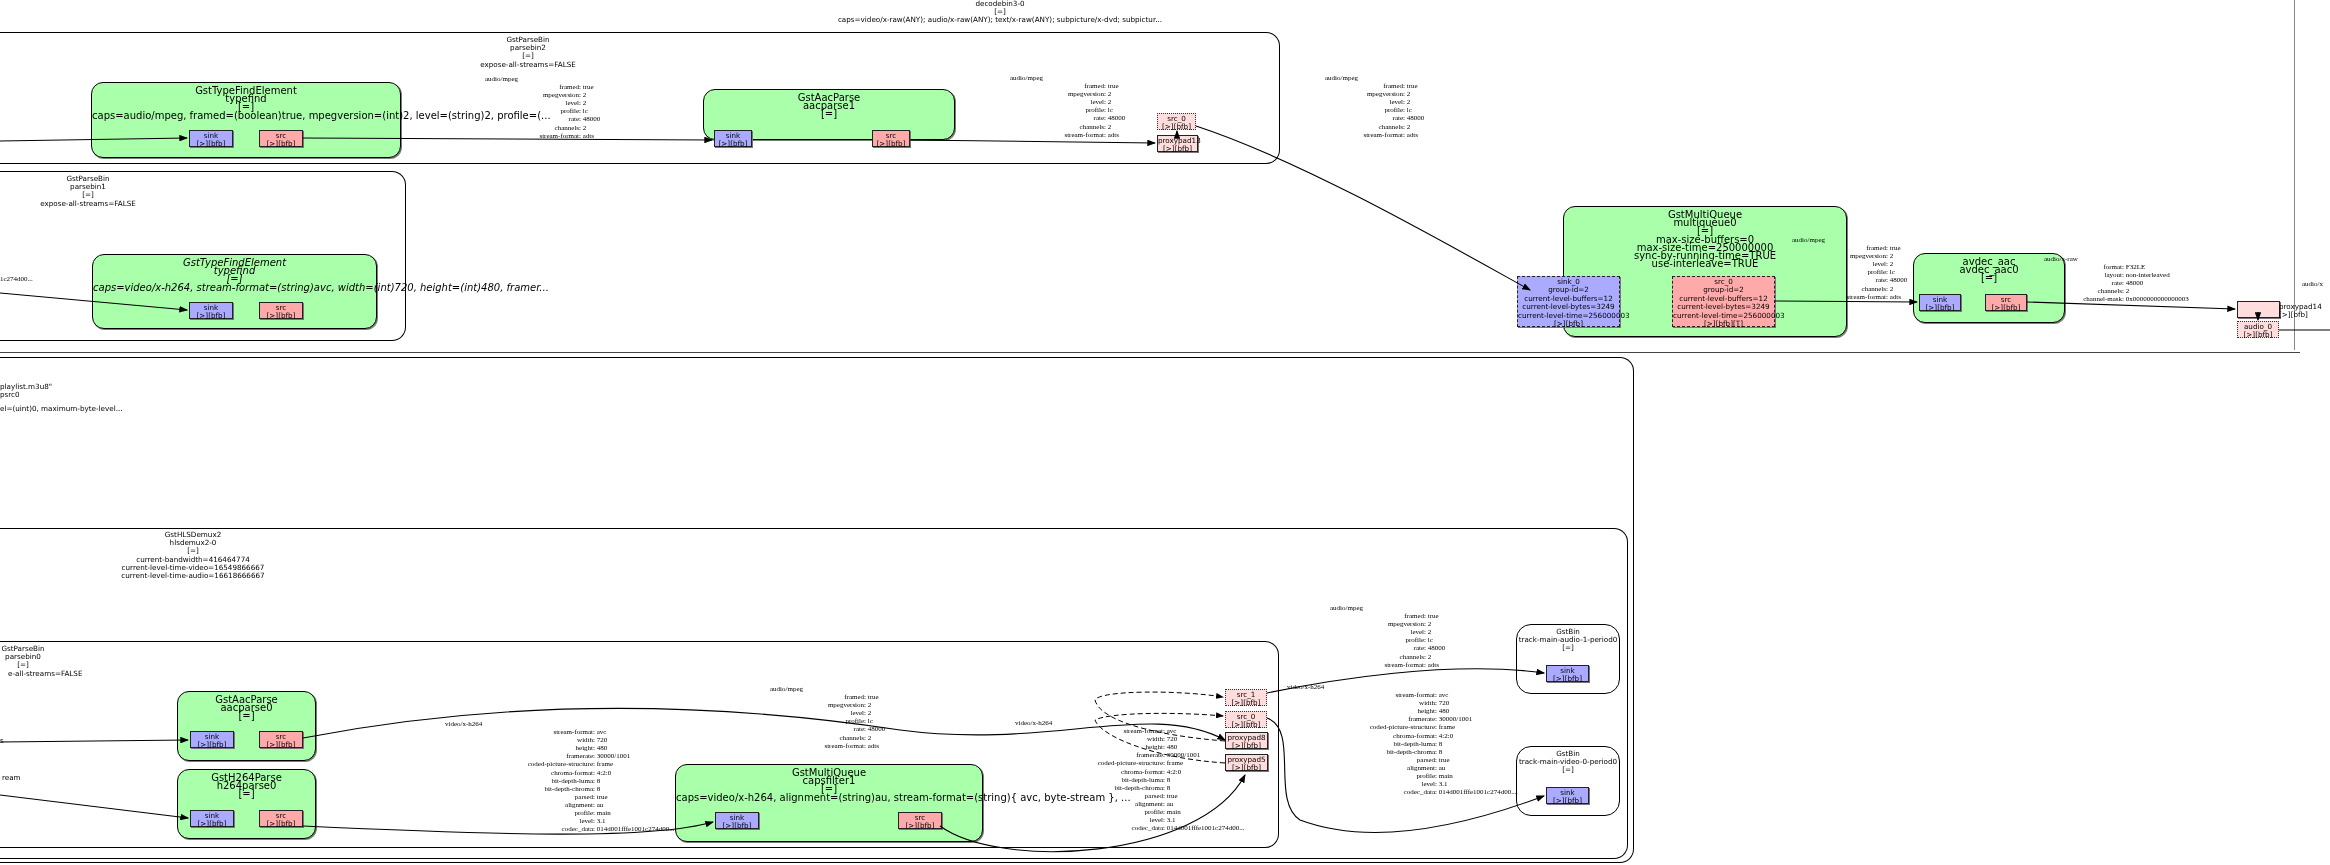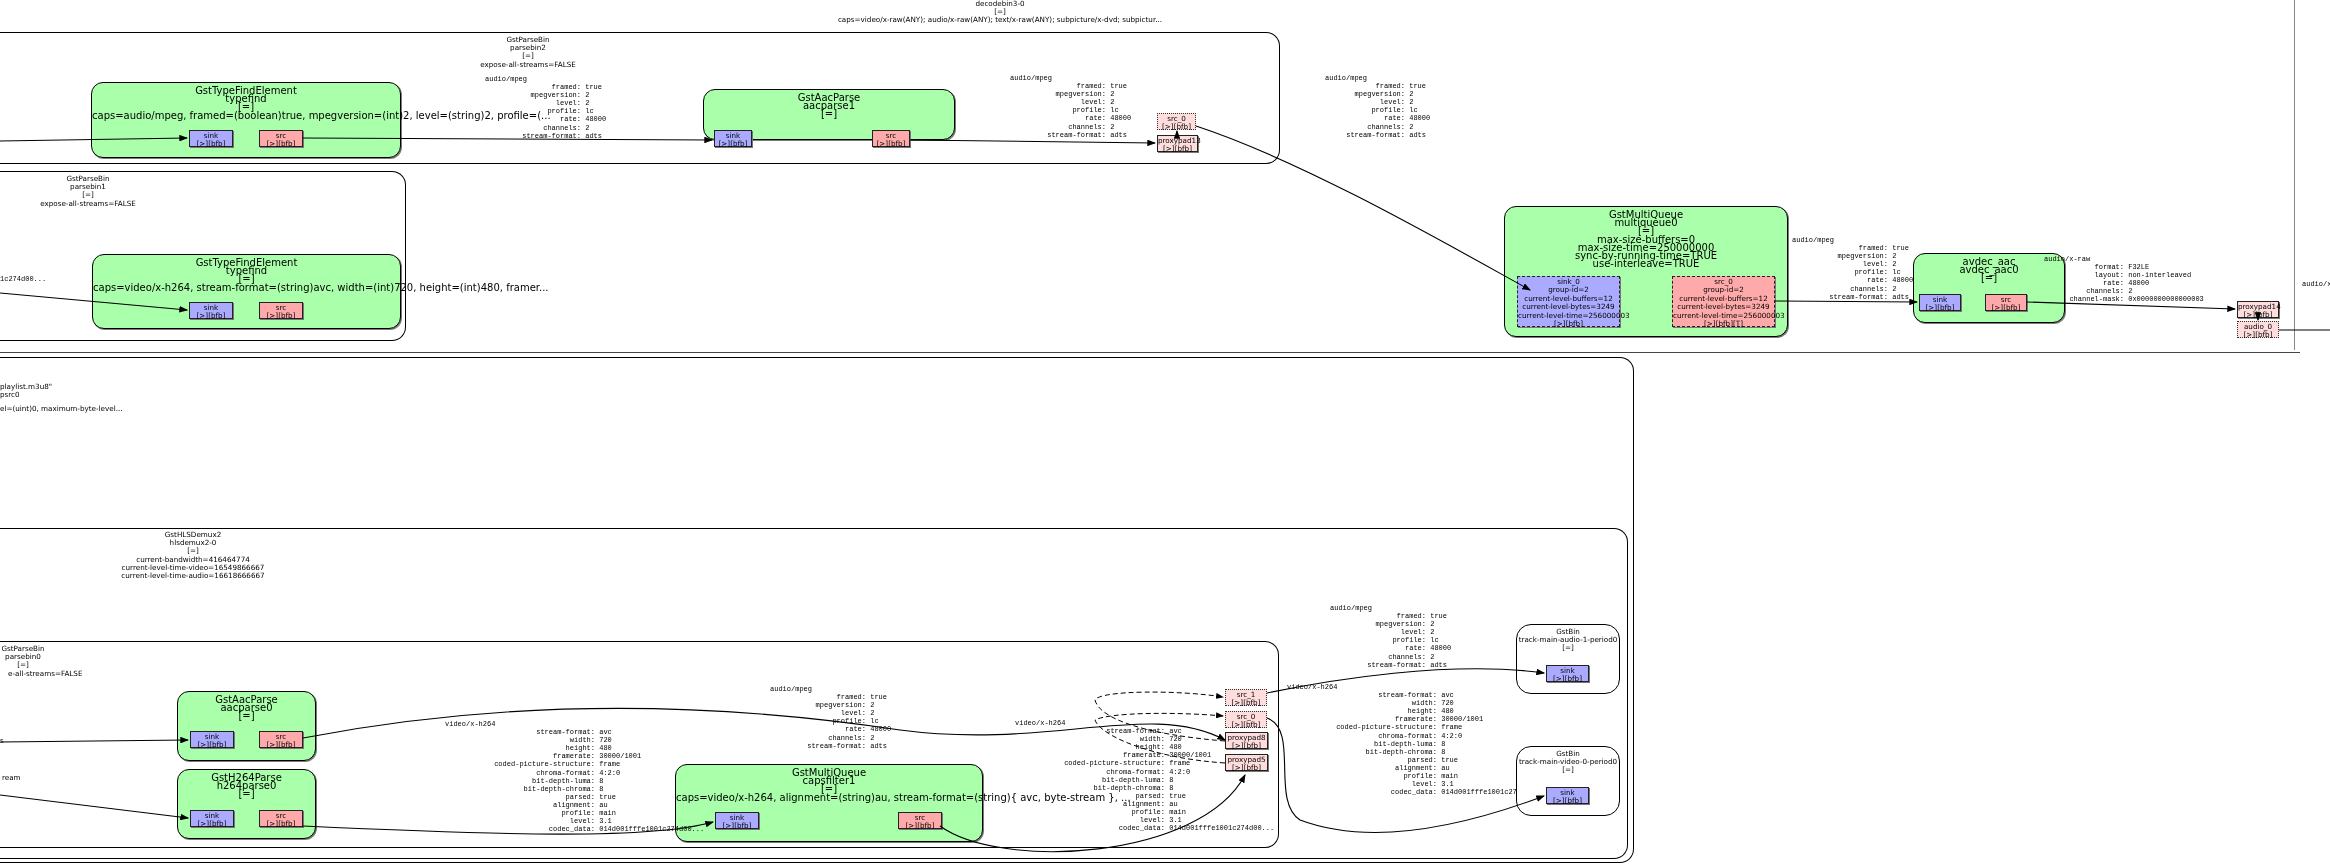--- a/index.html
+++ b/index.html
@@ -12,21 +12,21 @@
   .elem { position:absolute; background:#aaffaa; border:1.3px solid #000; border-radius:12px; box-sizing:border-box;
           box-shadow:1px 1px 0 #7a7a7a; }
   .elem .ehdr { position:absolute; left:0; right:0; top:4px; text-align:center; font-size:10px; line-height:8.2px; white-space:pre; }
   .pad { position:absolute; box-sizing:border-box; border:1.3px solid #222; text-align:center;
          font-size:7.2px; line-height:8.4px; white-space:pre; padding-top:1px; box-shadow:1px 1px 0 #777; }
   .sink { background:#aaaaff; }
   .src { background:#ffaaaa; }
   .proxy { background:#ffdddd; }
   .dashed { border-style:dashed; }
   .dotted { border-style:dotted; box-shadow:none; }
-  .caps { position:absolute; font-family:Liberation Mono, monospace; font-size:7px; line-height:8.1px; white-space:pre; }
+  .caps { position:absolute; font-family:Liberation Serif, serif; font-size:7px; line-height:8.1px; white-space:pre; }
   .caps .k { display:inline-block; text-align:right; }
   svg.edges { position:absolute; left:0; top:0; pointer-events:none; }
 </style>
 </head>
 <body>
 
 <div class="hdr" style="left:780px;top:0px;width:440px;"><span>decodebin3-0</span>
 <span>[=]</span>
 <span>caps=video/x-raw(ANY); audio/x-raw(ANY); text/x-raw(ANY); subpicture/x-dvd; subpictur...</span></div>
 
@@ -69,32 +69,32 @@
 <div class="caps" style="left:1010px;top:74px;"><div>audio/mpeg</div><div><span class="k" style="width: 96px;">framed:</span><span> true</span></div><div><span class="k" style="width: 96px;">mpegversion:</span><span> 2</span></div><div><span class="k" style="width: 96px;">level:</span><span> 2</span></div><div><span class="k" style="width: 96px;">profile:</span><span> lc</span></div><div><span class="k" style="width: 96px;">rate:</span><span> 48000</span></div><div><span class="k" style="width: 96px;">channels:</span><span> 2</span></div><div><span class="k" style="width: 96px;">stream-format:</span><span> adts</span></div></div>
 <div class="caps" style="left:1325px;top:74px;"><div>audio/mpeg</div><div><span class="k" style="width: 80px;">framed:</span><span> true</span></div><div><span class="k" style="width: 80px;">mpegversion:</span><span> 2</span></div><div><span class="k" style="width: 80px;">level:</span><span> 2</span></div><div><span class="k" style="width: 80px;">profile:</span><span> lc</span></div><div><span class="k" style="width: 80px;">rate:</span><span> 48000</span></div><div><span class="k" style="width: 80px;">channels:</span><span> 2</span></div><div><span class="k" style="width: 80px;">stream-format:</span><span> adts</span></div></div>
 
 <div class="bin bin-sq" style="left:-2px;top:171px;width:408px;height:170px;">
   <div class="hdr" style="left:0;top:3px;width:180px;"><span>GstParseBin</span>
 <span>parsebin1</span>
 <span>[=]</span>
 <span>expose-all-streams=FALSE</span></div>
 </div>
 <div class="caps" style="left:0px;top:275px;">1c274d00...</div>
-<div class="elem" style="left:92px;top:254px;width:309px;height:75px;">
+<div class="elem" style="left:92px;top:254px;width:285px;height:75px;font-style:italic;">
   <div class="ehdr"><span>GstTypeFindElement</span>
 <span>typefind</span>
 <span>[=]</span>
 <span>caps=video/x-h264, stream-format=(string)avc, width=(int)720, height=(int)480, framer...</span></div>
 </div>
 <div class="pad sink" style="left:189px;top:302px;width:44px;height:17px;">sink
 [&gt;][bfb]</div>
 <div class="pad src" style="left:259px;top:302px;width:44px;height:17px;">src
 [&gt;][bfb]</div>
 
-<div class="elem" style="left:1504px;top:206px;width:284px;height:131px;">
+<div class="elem" style="left:1563px;top:206px;width:284px;height:131px;">
   <div class="ehdr"><span>GstMultiQueue</span>
 <span>multiqueue0</span>
 <span>[=]</span>
 <span>max-size-buffers=0</span>
 <span>max-size-time=250000000</span>
 <span>sync-by-running-time=TRUE</span>
 <span>use-interleave=TRUE</span></div>
 </div>
 <div class="pad sink dashed" style="left:1517px;top:276px;width:103px;height:51px;">sink_0
 group-id=2
@@ -116,21 +116,21 @@
 <span>avdec_aac0</span>
 <span>[=]</span></div>
 </div>
 <div class="pad sink" style="left:1919px;top:294px;width:42px;height:17px;">sink
 [&gt;][bfb]</div>
 <div class="pad src" style="left:1985px;top:294px;width:42px;height:17px;">src
 [&gt;][bfb]</div>
 
 <div class="caps" style="left:2044px;top:255px;"><div>audio/x-raw</div><div><span class="k" style="width: 80px;">format:</span><span> F32LE</span></div><div><span class="k" style="width: 80px;">layout:</span><span> non-interleaved</span></div><div><span class="k" style="width: 80px;">rate:</span><span> 48000</span></div><div><span class="k" style="width: 80px;">channels:</span><span> 2</span></div><div><span class="k" style="width: 80px;">channel-mask:</span><span> 0x0000000000000003</span></div></div>
 
-<div class="pad proxy" style="left:2237px;top:301px;width:42px;height:17px;">proxypad14
+<div class="pad proxy" style="left:2237px;top:301px;width:42px;height:17px;padding-left:41px;">proxypad14
 [&gt;][bfb]</div>
 <div class="pad proxy dotted" style="left:2237px;top:321px;width:42px;height:17px;border:1.3px dotted #333;">audio_0
 [&gt;][bfb]</div>
 <div class="caps" style="left:2302px;top:280px;">audio/x</div>
 
 <div class="bin bin-sq" style="left:-2px;top:357px;width:1636px;height:506px;"></div>
 <div class="hdr" style="left:0;top:383px;text-align:left;">playlist.m3u8"</div>
 <div class="hdr" style="left:0;top:391px;text-align:left;">psrc0</div>
 <div class="hdr" style="left:0;top:405px;text-align:left;">el=(uint)0, maximum-byte-level...</div>
 

